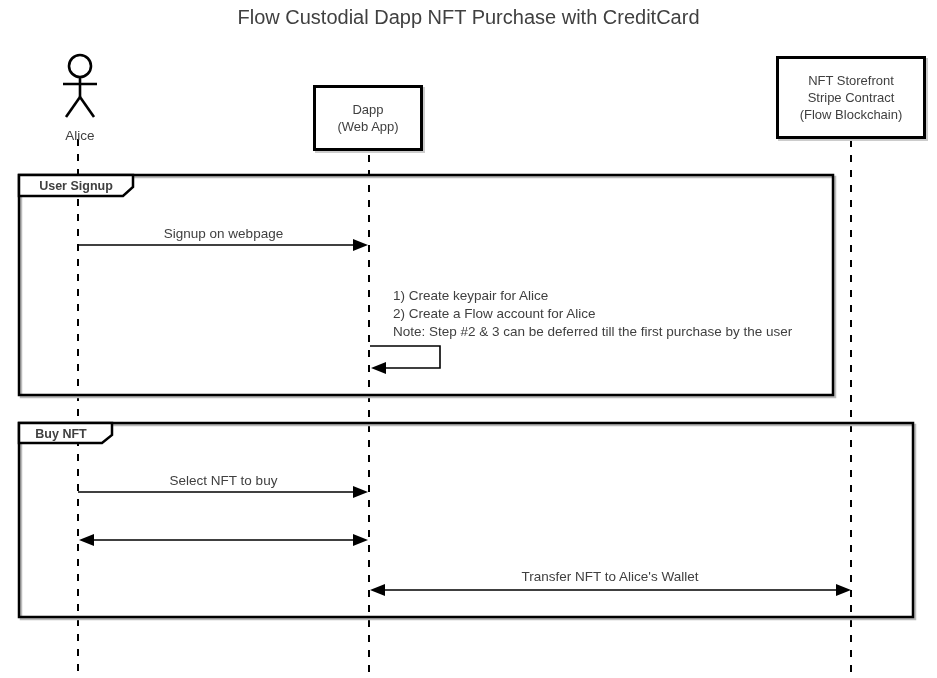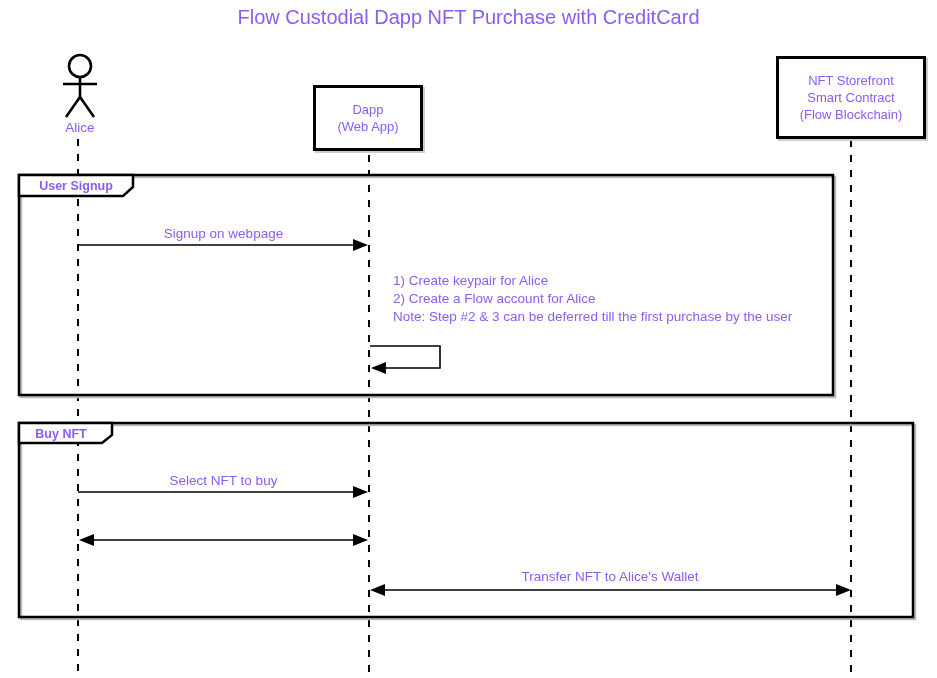--- a/index.html
+++ b/index.html
@@ -2,21 +2,21 @@
 <html><head>
 <meta charset="utf-8">
 <style>
   html, body { margin: 0; padding: 0; background: #ffffff; }
   .canvas {
     position: relative;
     width: 937px;
     height: 678px;
     background: #ffffff;
     font-family: "Liberation Sans", sans-serif;
-    color: #8b5cf6;
+    color: #404040;
     overflow: hidden;
   }
   .abs { position: absolute; }
   .title {
     left: 0; right: 0; top: 6px;
     text-align: center;
     font-size: 20px;
     letter-spacing: 0px;
   }
   .svg-layer { position: absolute; left: 0; top: 0; }
@@ -46,20 +46,21 @@
   .frame-label {
     font-size: 12.5px;
     font-weight: bold;
     text-align: center;
     white-space: nowrap;
   }
   .note {
     font-size: 13.5px;
     line-height: 18px;
     white-space: nowrap;
+    margin-top: 15px;
   }
 </style>
 </head>
 <body>
 
 <div class="canvas">
 
   <svg class="svg-layer" width="937" height="678" viewBox="0 0 937 678">
 
     <line x1="78" y1="139" x2="78" y2="678" stroke="#000" stroke-width="2" stroke-dasharray="7 8"></line>
@@ -105,30 +106,30 @@
 
     <g>
       <line x1="382" y1="590" x2="839" y2="590" stroke="#000" stroke-width="1.6"></line>
       <polygon points="370,590 385,584 385,596" fill="#000"></polygon>
       <polygon points="851,590 836,584 836,596" fill="#000"></polygon>
     </g>
   </svg>
 
   <div class="abs title">Flow Custodial Dapp NFT Purchase with CreditCard</div>
 
-  <div class="abs actor-label" style="left:40px; top:120px; width:80px;">Alice</div>
+  <div class="abs actor-label" style="left:40px; top:128px; width:80px;">Alice</div>
 
   <div class="abs pbox" style="left:313px; top:85px; width:110px; height:66px;">
     <span>Dapp</span>
     <span>(Web App)</span>
   </div>
 
   <div class="abs pbox" style="left:776px; top:56px; width:150px; height:83px;">
     <span>NFT Storefront</span>
-    <span>Smart Contract</span>
+    <span>Stripe Contract</span>
     <span>(Flow Blockchain)</span>
   </div>
 
   <div class="abs frame-label" style="left:3px; top:179px; width:104px;padding-left:21px;">User Signup</div>
   <div class="abs frame-label" style="left:19px; top:427px; width:84px;">Buy NFT</div>
 
   <div class="abs msg-label" style="left:78px; top:226px; width:291px;">Signup on webpage</div>
 
   <div class="abs note" style="left:393px; top:272px;">
     <div>1) Create keypair for Alice</div>

